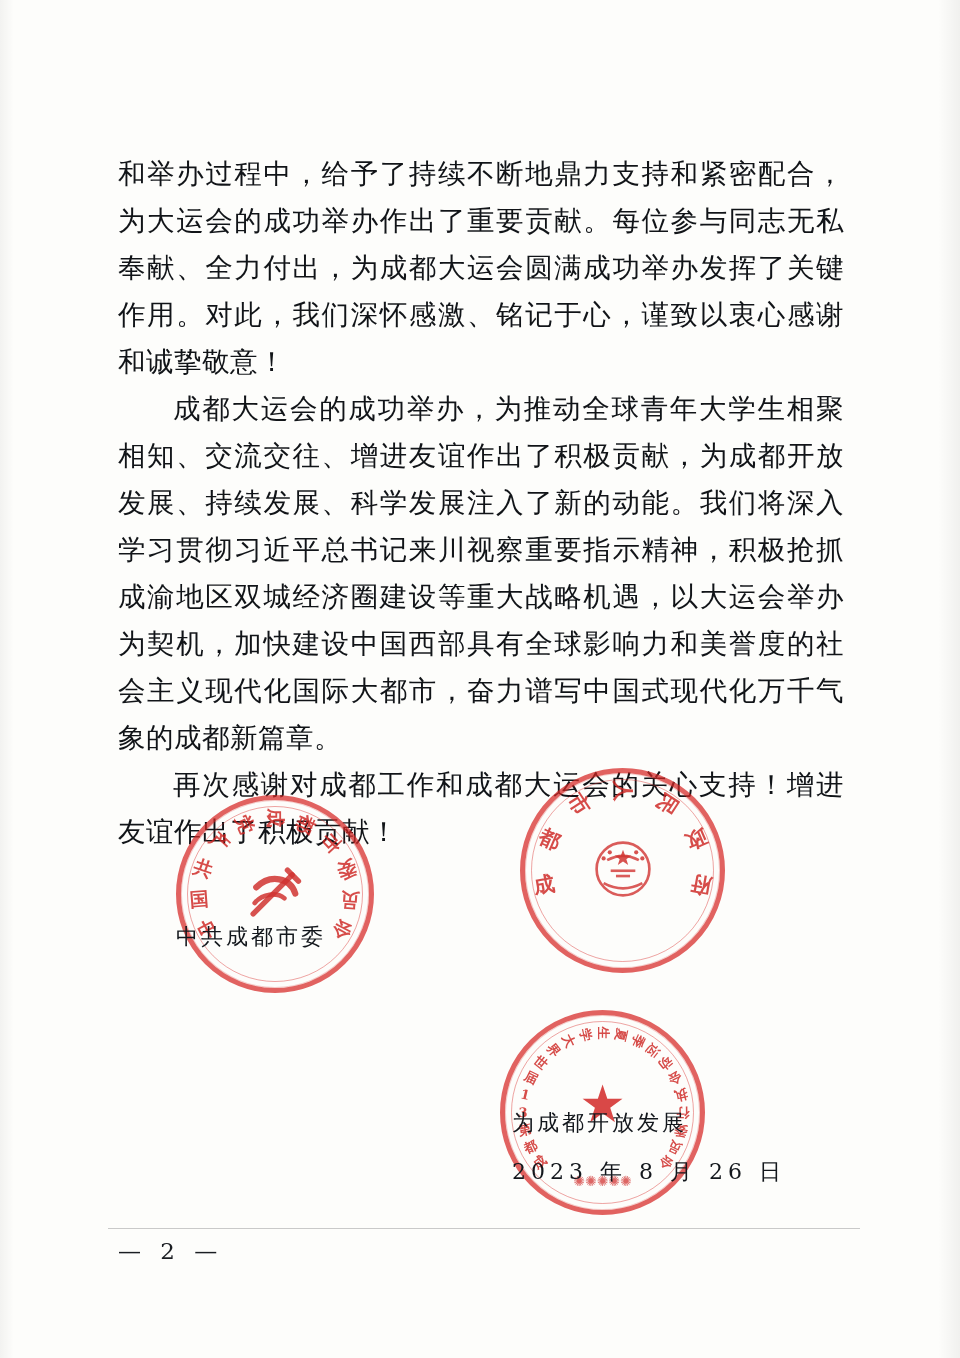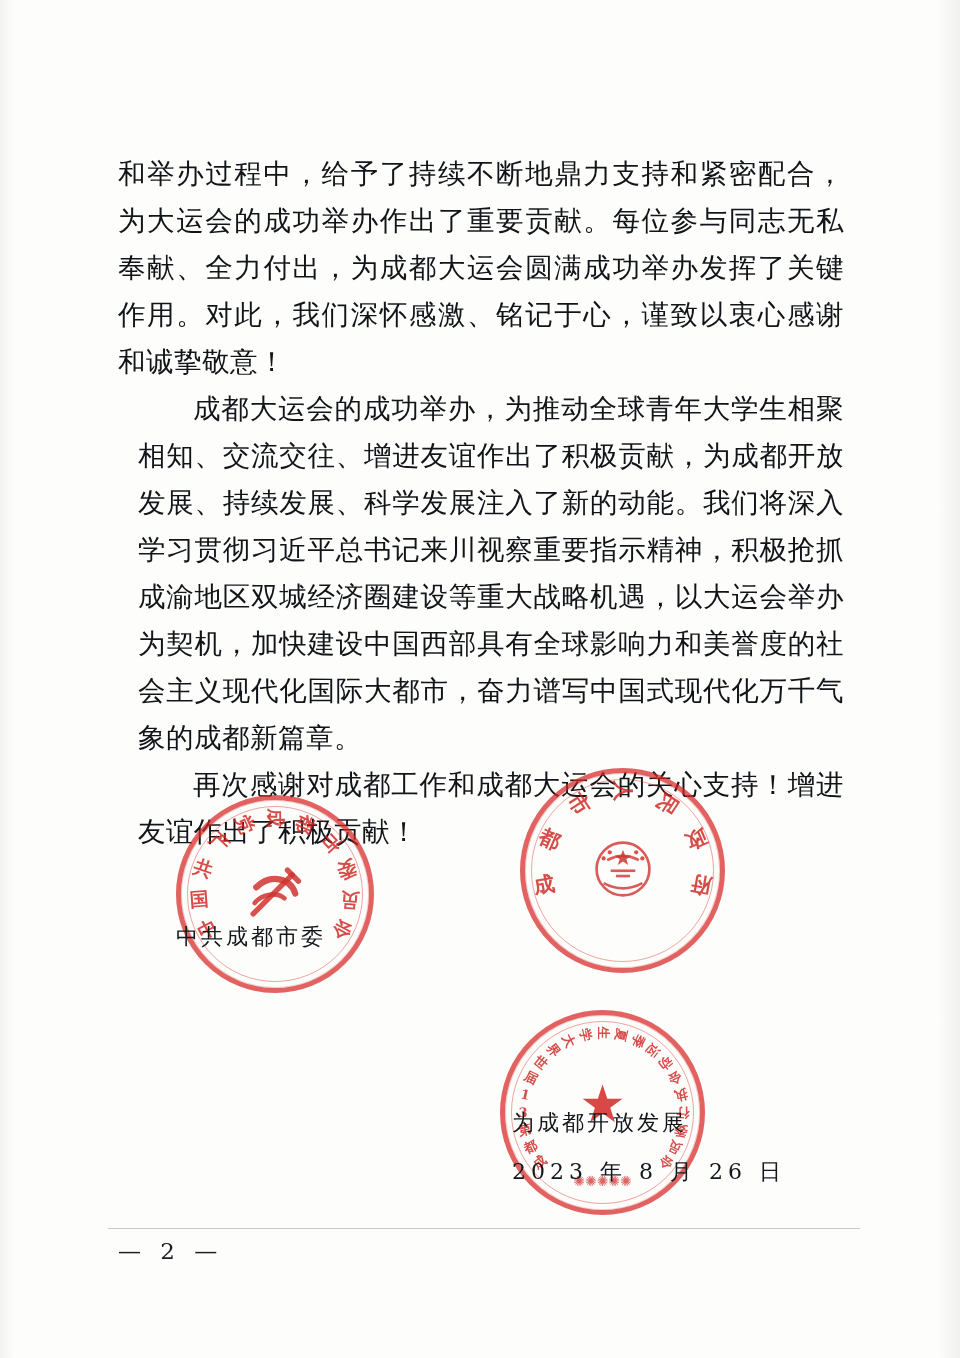--- a/index.html
+++ b/index.html
@@ -46,21 +46,20 @@
     line-height: 47px;
     color: #111418;
     letter-spacing: 0.5px;
     text-align: justify;
     text-justify: inter-ideograph;
     margin: 0 0 0 0;
     font-family: Liberation Sans, sans-serif;
   }
   .para.indent {
     text-indent: 2em;
-    margin-left: 20px;
   }
 
   
   .seal {
     position: absolute;
     border-radius: 50%;
     opacity: 0.92;
     pointer-events: none;
   }
   .seal .ring {

